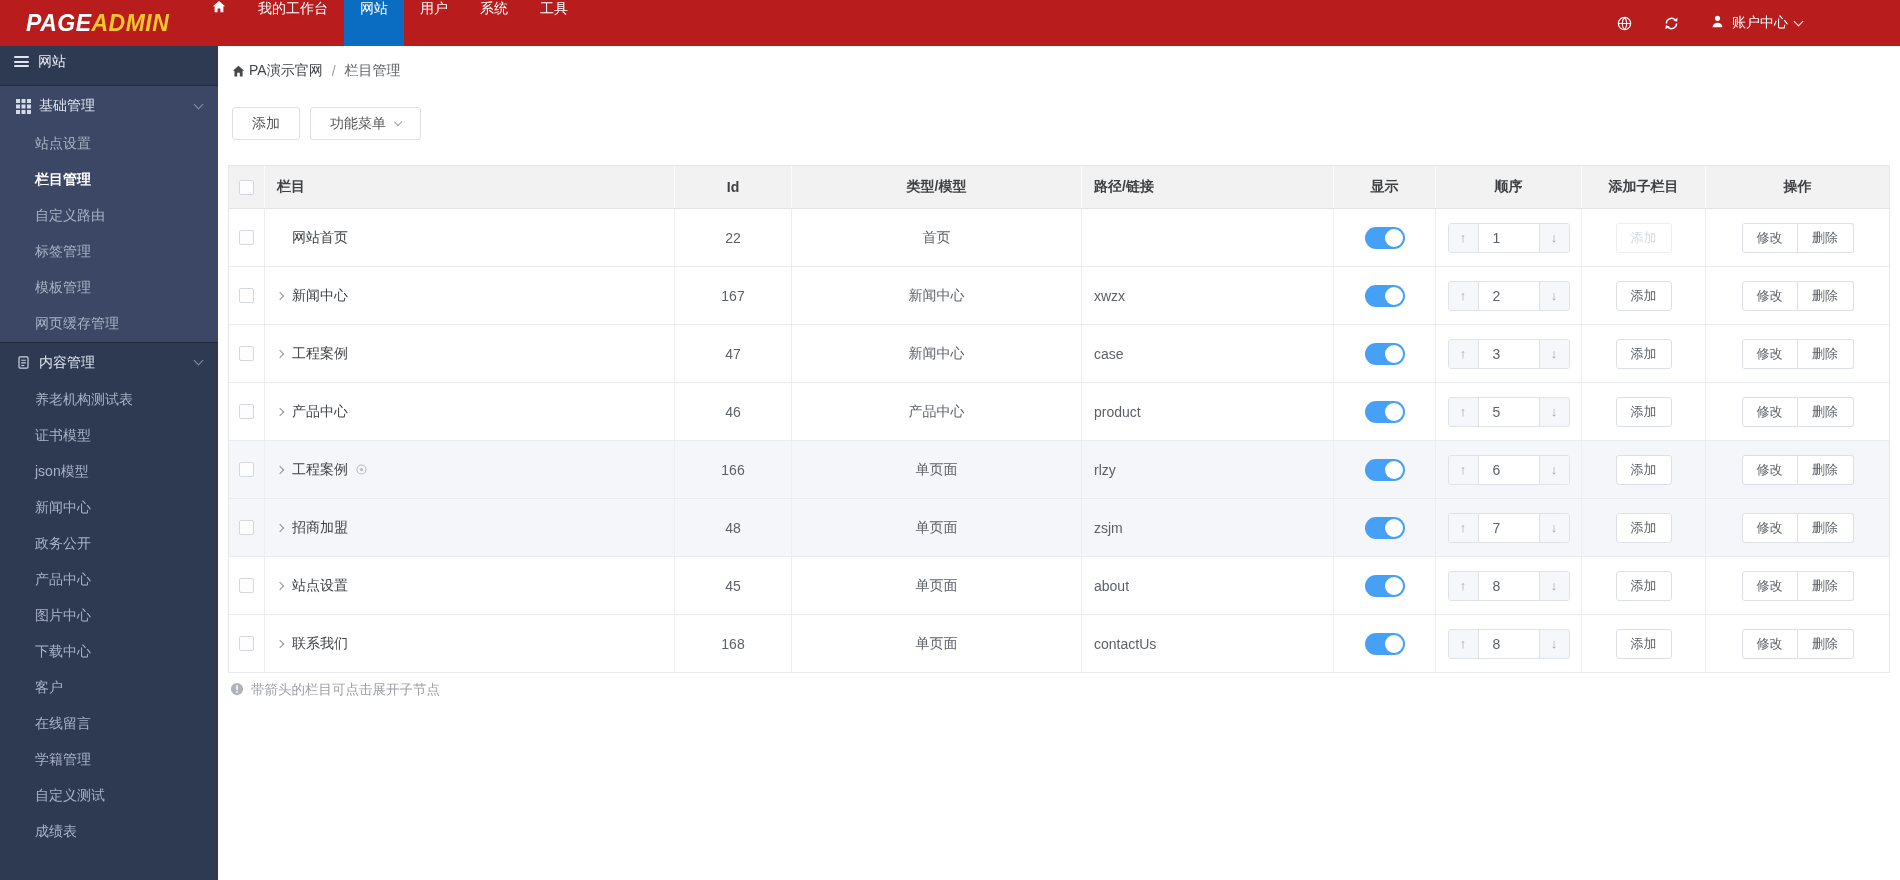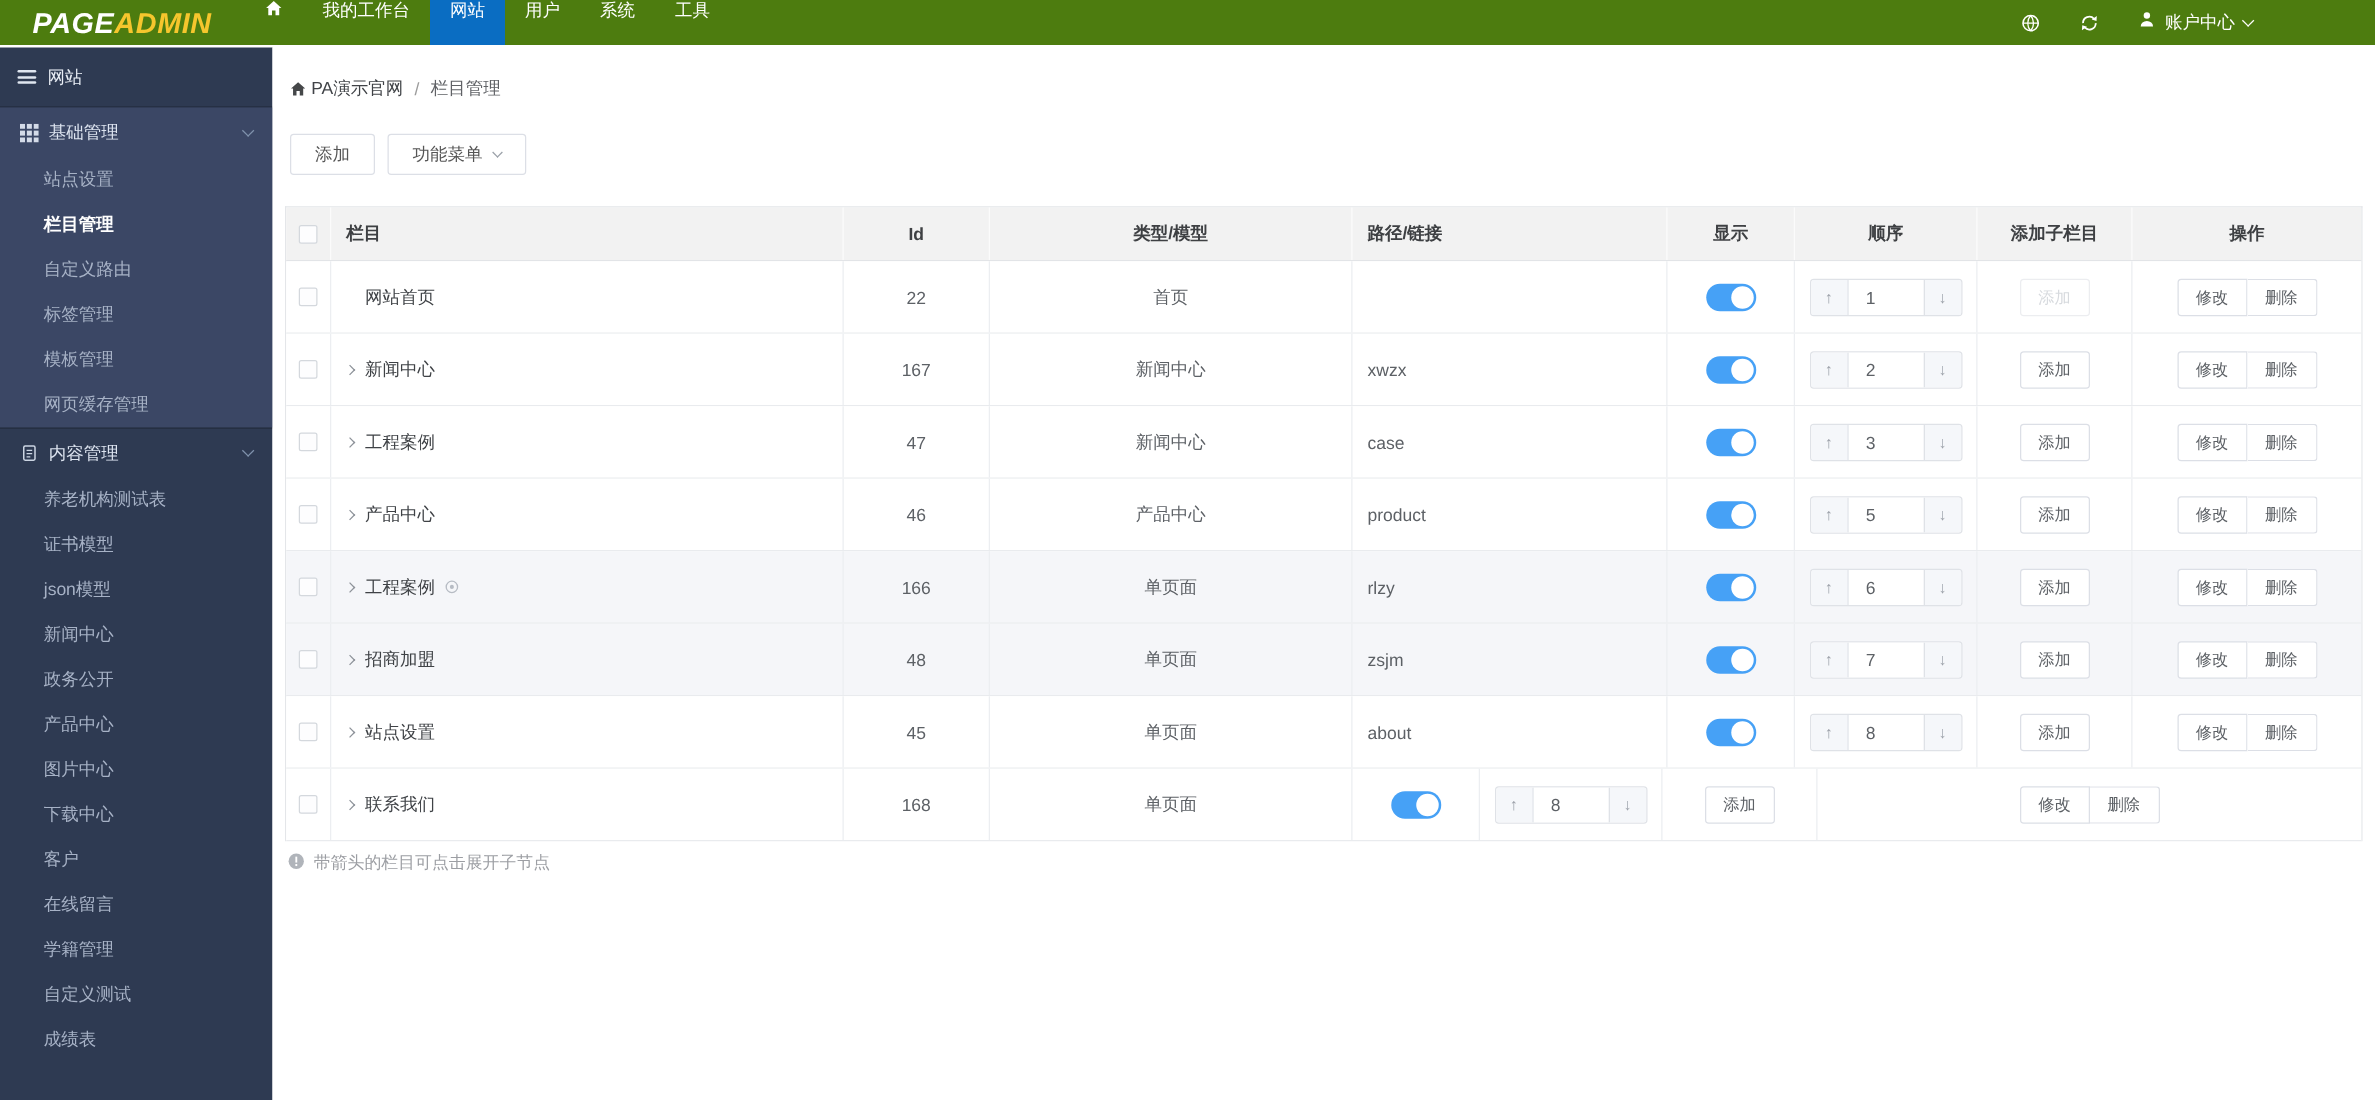--- a/index.html
+++ b/index.html
@@ -1,28 +1,28 @@
 <!DOCTYPE html>
 <html><head>
 <meta charset="utf-8">
 <style>
   * { box-sizing: border-box; margin: 0; padding: 0; }
   html,body { width:1900px; height:880px; overflow:hidden; background:#fff;
               font-family:"Liberation Sans", sans-serif; }
 
   
-  .topbar{position:absolute;top:0;left:0;right:0;height:36px;background:#4d7c0f;
+  .topbar{position:absolute;top:0;left:0;right:0;height:46px;background:#b91c1c;
           display:flex;align-items:stretch;z-index:5;}
   .logo{width:196px;display:flex;align-items:center;padding-left:26px;
         font-style:italic;font-weight:800;font-size:23px;color:#fff;letter-spacing:.5px;cursor:pointer;}
   .logo .logo-admin{color:#f6c62d;}
   .topnav{display:flex;align-items:stretch;}
   .nav-item{display:flex;padding:0 16px;color:#fff;font-size:14px;cursor:pointer;}
   .nav-item.active{background:#0a6dc2;}
-  .topbar-right{margin-left:auto;margin-right:98px;display:flex;align-items:center;gap:30px;color:#fff;font-family:Liberation Serif, serif;}
+  .topbar-right{margin-left:auto;margin-right:98px;display:flex;align-items:center;gap:30px;color:#fff;}
   .tb-icon{display:flex;align-items:center;cursor:pointer;}
   .account{display:flex;align-items:center;gap:7px;font-size:14px;cursor:pointer;}
   .chev{display:inline-block;width:7px;height:7px;border-right:1.5px solid currentColor;
         border-bottom:1.5px solid currentColor;transform:rotate(45deg);margin-top:-4px;}
 
   
   .sidebar{position:absolute;left:0;top:38px;bottom:0;width:218px;background:#2e3a52;font-size:14px;}
   .side-header{height:48px;display:flex;align-items:center;gap:9px;padding-left:14px;
                color:#e8edf5;border-bottom:1px solid rgba(0,0,0,.22);cursor:pointer;}
   .burger span{display:block;width:15px;height:2px;background:#dfe6f0;margin:2.5px 0;border-radius:1px;}
@@ -604,20 +604,23 @@
             </span>
       <span class="row-name">联系我们</span>
 
     </div>
     <div class="td c-id">
             <span class="v">168</span>
           </div>
     <div class="td c-type">
             <span class="v">单页面</span>
           </div>
+    <div class="td c-path">
+            <span class="v">contactUs</span>
+          </div>
     <div class="td c-show">
       <span class="switch">
               <span class="knob"></span>
             </span>
     </div>
     <div class="td c-order">
       <span class="stepper">
         <span class="step-btn up">↑</span>
         <input class="order-input" type="text" value="8" style="">
         <span class="step-btn down">↓</span>

